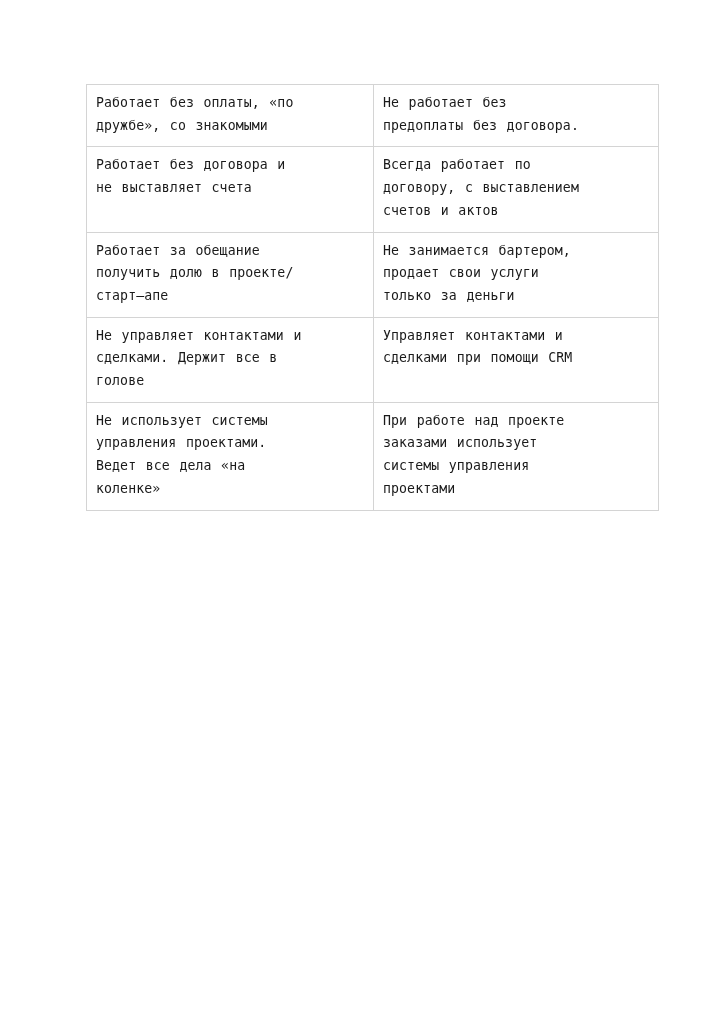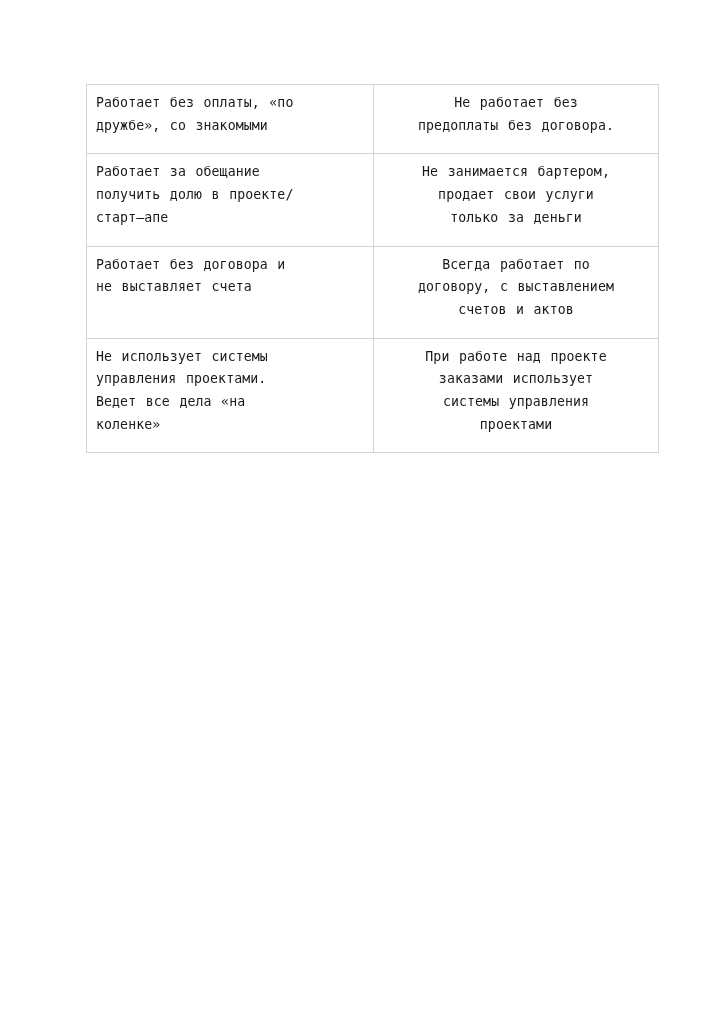--- a/index.html
+++ b/index.html
@@ -28,34 +28,33 @@
     position: absolute;
     left: 86px;
     top: 84px;
     width: 534px;
     border-collapse: collapse;
     table-layout: fixed;
   }
   .comparison-table td {
     border: 1px solid #d4d4d4;
     vertical-align: top;
-    padding: 7px 9px 16px 9px;
+    padding: 7px 9px 9px 9px;
     font-size: 13.2px;
     line-height: 1.72;
     letter-spacing: 0.1px;
     word-spacing: 1.5px;
     color: #1a1a1a;
     background: #ffffff;
   }
   .comparison-table td.col-left {
     width: 268px;
   }
   .comparison-table td.col-right {
     width: 266px;
-    text-align: center;
   }
   .cell-text {
     display: block;
     white-space: pre-line;
   }
 </style>
 </head>
 <body>
 
 <div class="page">
@@ -66,39 +65,50 @@
             <span class="cell-text">Работает без оплаты, «по
 дружбе», со знакомыми</span>
           </td>
         <td class="col-right">
             <span class="cell-text">Не работает без
 предоплаты без договора.</span>
           </td>
       </tr>
       <tr>
         <td class="col-left">
+            <span class="cell-text">Работает без договора и
+не выставляет счета</span>
+          </td>
+        <td class="col-right">
+            <span class="cell-text">Всегда работает по
+договору, с выставлением
+счетов и актов</span>
+          </td>
+      </tr>
+      <tr>
+        <td class="col-left">
             <span class="cell-text">Работает за обещание
 получить долю в проекте/
 старт–апе</span>
           </td>
         <td class="col-right">
             <span class="cell-text">Не занимается бартером,
 продает свои услуги
 только за деньги</span>
           </td>
       </tr>
       <tr>
         <td class="col-left">
-            <span class="cell-text">Работает без договора и
-не выставляет счета</span>
+            <span class="cell-text">Не управляет контактами и
+сделками. Держит все в
+голове</span>
           </td>
         <td class="col-right">
-            <span class="cell-text">Всегда работает по
-договору, с выставлением
-счетов и актов</span>
+            <span class="cell-text">Управляет контактами и
+сделками при помощи CRM</span>
           </td>
       </tr>
       <tr>
         <td class="col-left">
             <span class="cell-text">Не использует системы
 управления проектами.
 Ведет все дела «на
 коленке»</span>
           </td>
         <td class="col-right">

